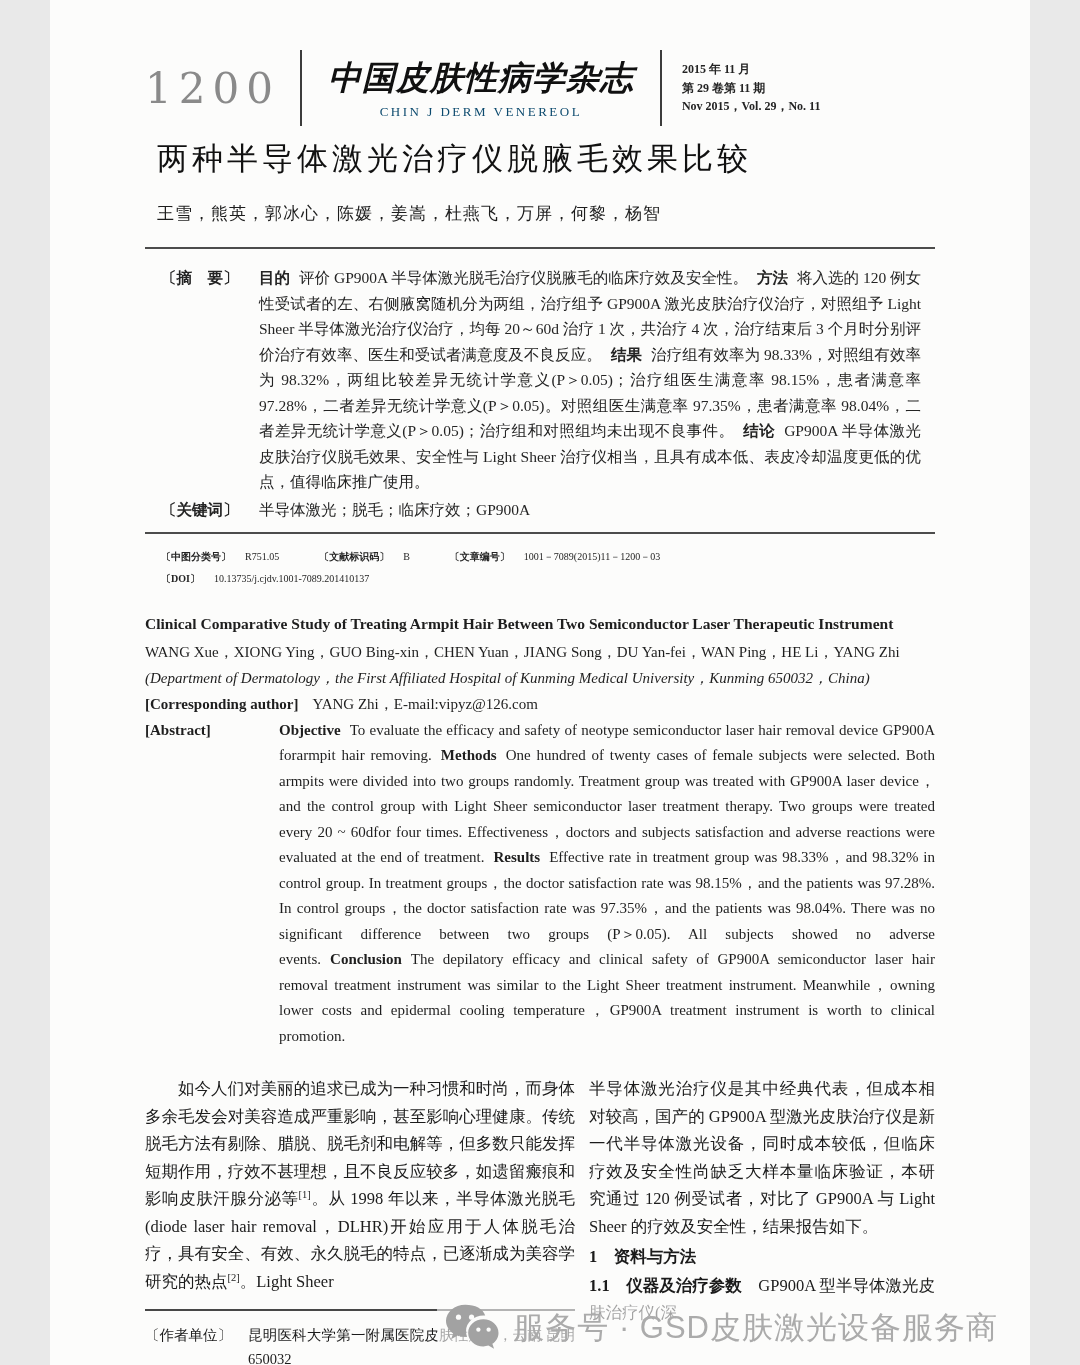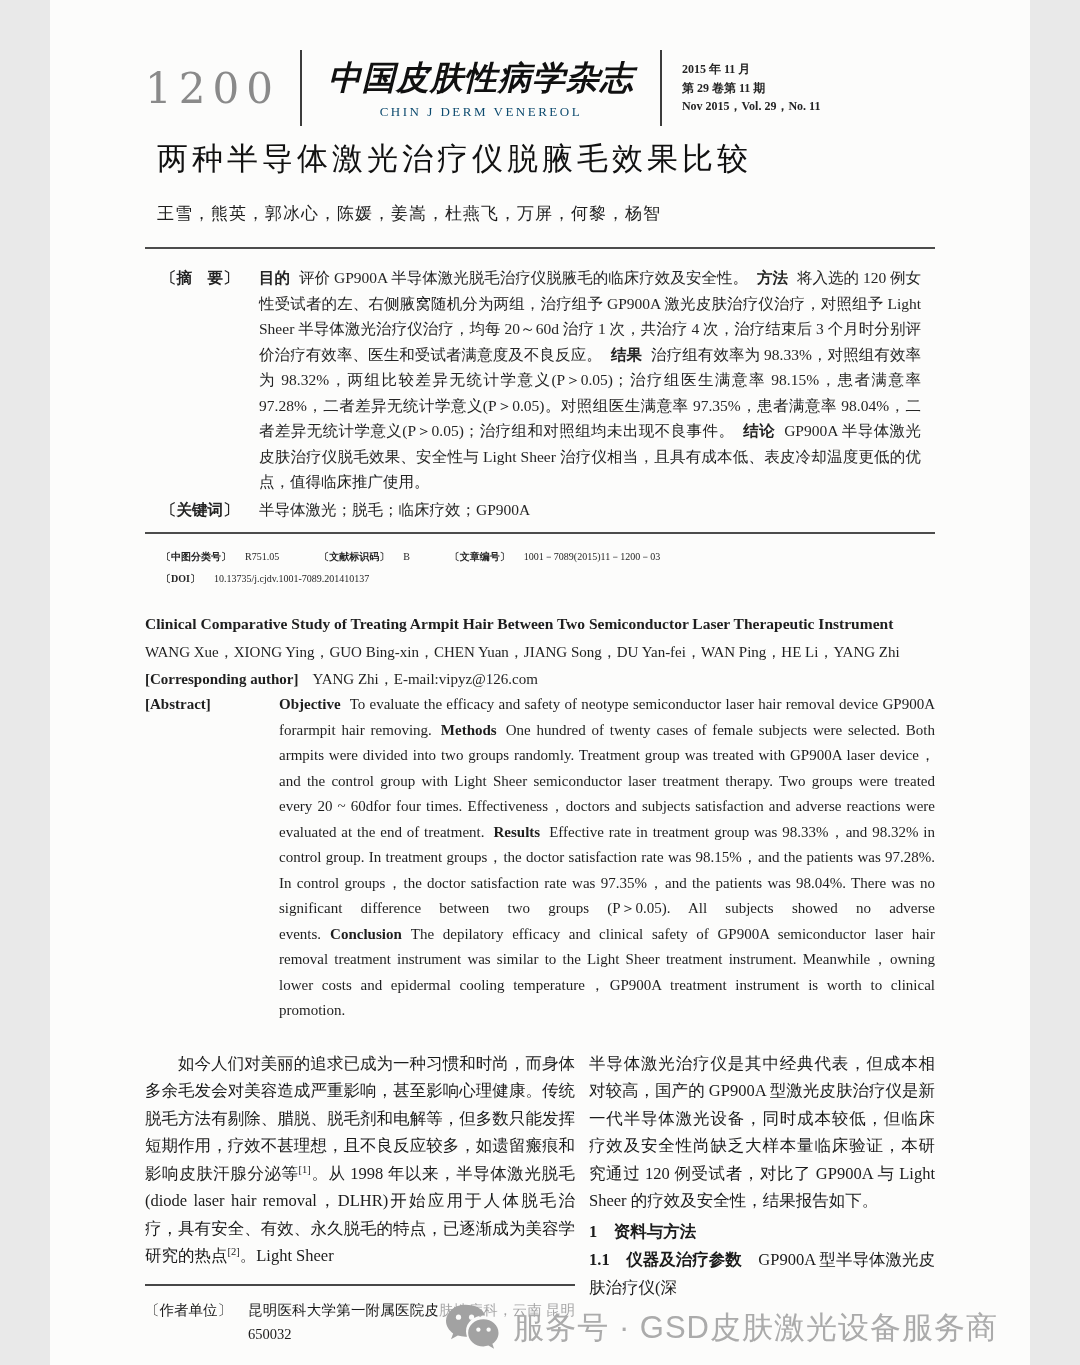--- a/index.html
+++ b/index.html
@@ -118,20 +118,21 @@
       <span class="meta-group"><span class="lbl">〔文献标识码〕</span><span class="meta-val">B</span></span>
       <span class="meta-group"><span class="lbl">〔文章编号〕</span><span class="meta-val">1001－7089(2015)11－1200－03</span></span>
     </div>
     <div class="meta-row doi">
       <span class="meta-group"><span class="lbl">〔DOI〕</span><span class="meta-val">10.13735/j.cjdv.1001-7089.201410137</span></span>
     </div>
 
     <div class="en-sec">
       <div class="en-title">Clinical Comparative Study of Treating Armpit Hair Between Two Semiconductor Laser Therapeutic Instrument</div>
       <div class="en-authors">WANG Xue，XIONG Ying，GUO Bing-xin，CHEN Yuan，JIANG Song，DU Yan-fei，WAN Ping，HE Li，YANG Zhi</div>
+      <div class="en-affil">(Department of Dermatology，the First Affiliated Hospital of Kunming Medical University，Kunming 650032，China)</div>
       <div class="corr-row">
         <span class="corr-label">[Corresponding author]</span>
         <span>YANG Zhi，E-mail:vipyz@126.com</span>
       </div>
       <div class="en-row">
         <div class="block-label">[Abstract]</div>
         <div class="abs-text">
           <span class="seg-label first">Objective</span><span>To evaluate the efficacy and safety of neotype semiconductor laser hair removal device GP900A forarmpit hair removing.</span><span class="seg-label">Methods</span><span>One hundred of twenty cases of female subjects were selected. Both armpits were divided into two groups randomly. Treatment group was treated with GP900A laser device，and the control group with Light Sheer semiconductor laser treatment therapy. Two groups were treated every 20 ~ 60dfor four times. Effectiveness，doctors and subjects satisfaction and adverse reactions were evaluated at the end of treatment.</span><span class="seg-label">Results</span><span>Effective rate in treatment group was 98.33%，and 98.32% in control group. In treatment groups，the doctor satisfaction rate was 98.15%，and the patients was 97.28%. In control groups，the doctor satisfaction rate was 97.35%，and the patients was 98.04%. There was no significant difference between two groups (P＞0.05). All subjects showed no adverse events.</span><span class="seg-label">Conclusion</span><span>The depilatory efficacy and clinical safety of GP900A semiconductor laser hair removal treatment instrument was similar to the Light Sheer treatment instrument. Meanwhile，owning lower costs and epidermal cooling temperature，GP900A treatment instrument is worth to clinical promotion.</span>
         </div>
       </div>

